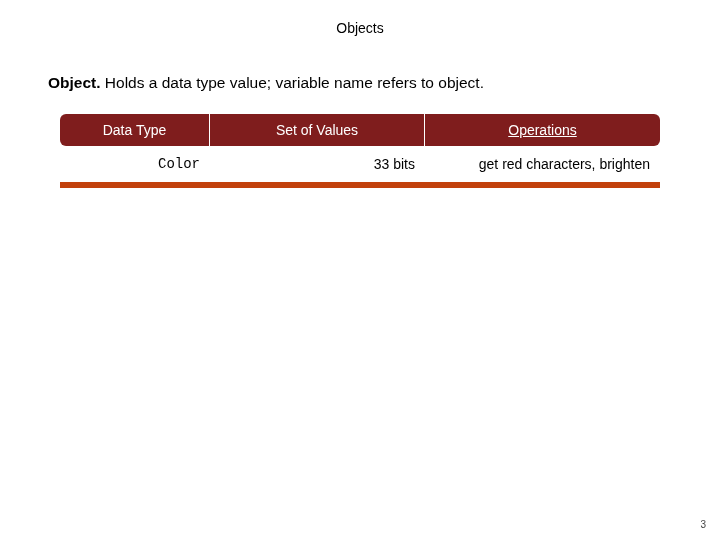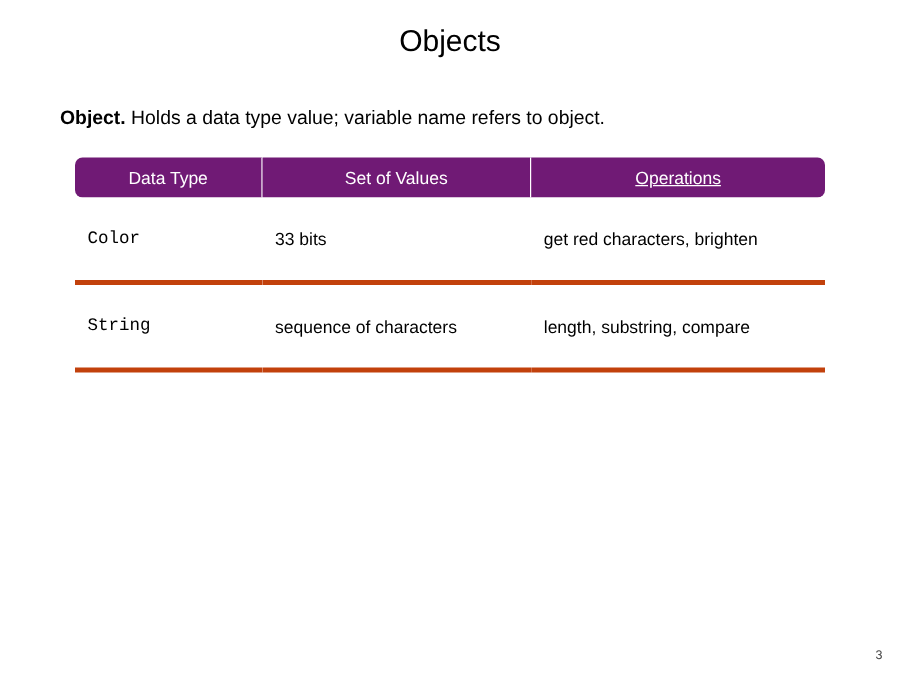--- a/index.html
+++ b/index.html
@@ -6,21 +6,21 @@
     body {
       width: 720px;
       height: 540px;
       background: #fff;
       font-family: "Comic Sans MS", "Chalkboard SE", cursive, sans-serif;
       color: #000;
       position: relative;
     }
     .slide-title {
       text-align: center;
-      font-size: 24px;
+      font-size: 14px;
       font-weight: normal;
       padding-top: 20px;
       padding-bottom: 36px;
     }
     .body-wrap {
       padding: 0 48px;
     }
     .para {
       font-size: 15.5px;
       line-height: 1.4;
@@ -29,43 +29,43 @@
     .para .lead {
       font-weight: bold;
     }
     table.dtable {
       margin: 18px auto 0 auto;
       border-collapse: separate;
       border-spacing: 0;
       width: 600px;
     }
     table.dtable th {
-      background: #701a75;
+      background: #7f1d1d;
       color: #fff;
       font-weight: normal;
       font-size: 14px;
       padding: 8px 10px;
       text-align: center;
       border-right: 1px solid #fff;
     }
     table.dtable th:first-child {
       border-top-left-radius: 6px;
       border-bottom-left-radius: 6px;
     }
     table.dtable th:last-child {
       border-right: none;
       border-top-right-radius: 6px;
       border-bottom-right-radius: 6px;
     }
     table.dtable td {
       background: #fff;
       font-size: 14px;
-      padding: 25px 10px;
-      text-align: left;
-      border-bottom: 4px solid #c2410c;
+      padding: 10px 10px;
+      text-align: right;
+      border-bottom: 6px solid #c2410c;
       color: #000;
     }
     table.dtable td.mono {
       font-family: "Courier New", Courier, monospace;
       font-size: 14px;
     }
     .page-num {
       position: absolute;
       right: 14px;
       bottom: 10px;
@@ -96,23 +96,18 @@
         <th class="col-sv">Set of Values</th>
         <th class="col-op">Operations</th>
       </tr>
     </thead>
     <tbody>
       <tr>
         <td class="mono">Color</td>
         <td>33 bits</td>
         <td>get red characters, brighten</td>
       </tr>
-      <tr>
-        <td class="mono">String</td>
-        <td>sequence of characters</td>
-        <td>length, substring, compare</td>
-      </tr>
     </tbody>
   </table>
 
 </div>
 
 <div class="page-num">3</div>
 
 </body></html>

